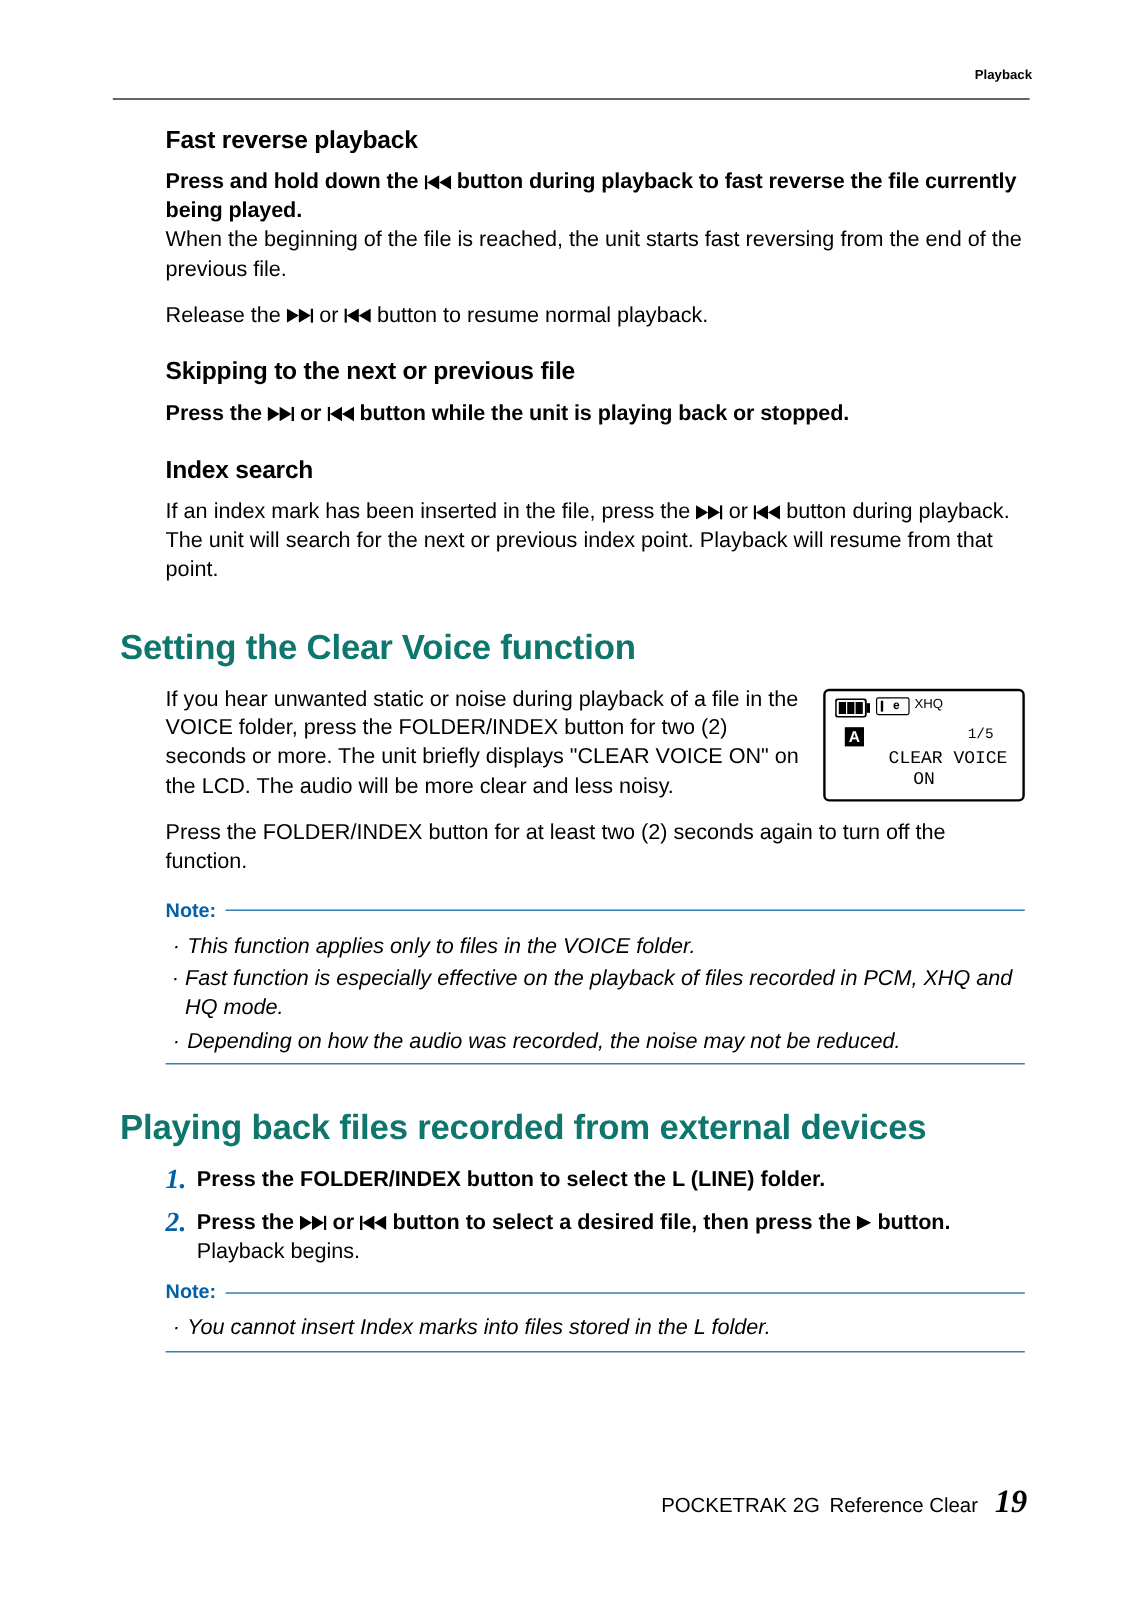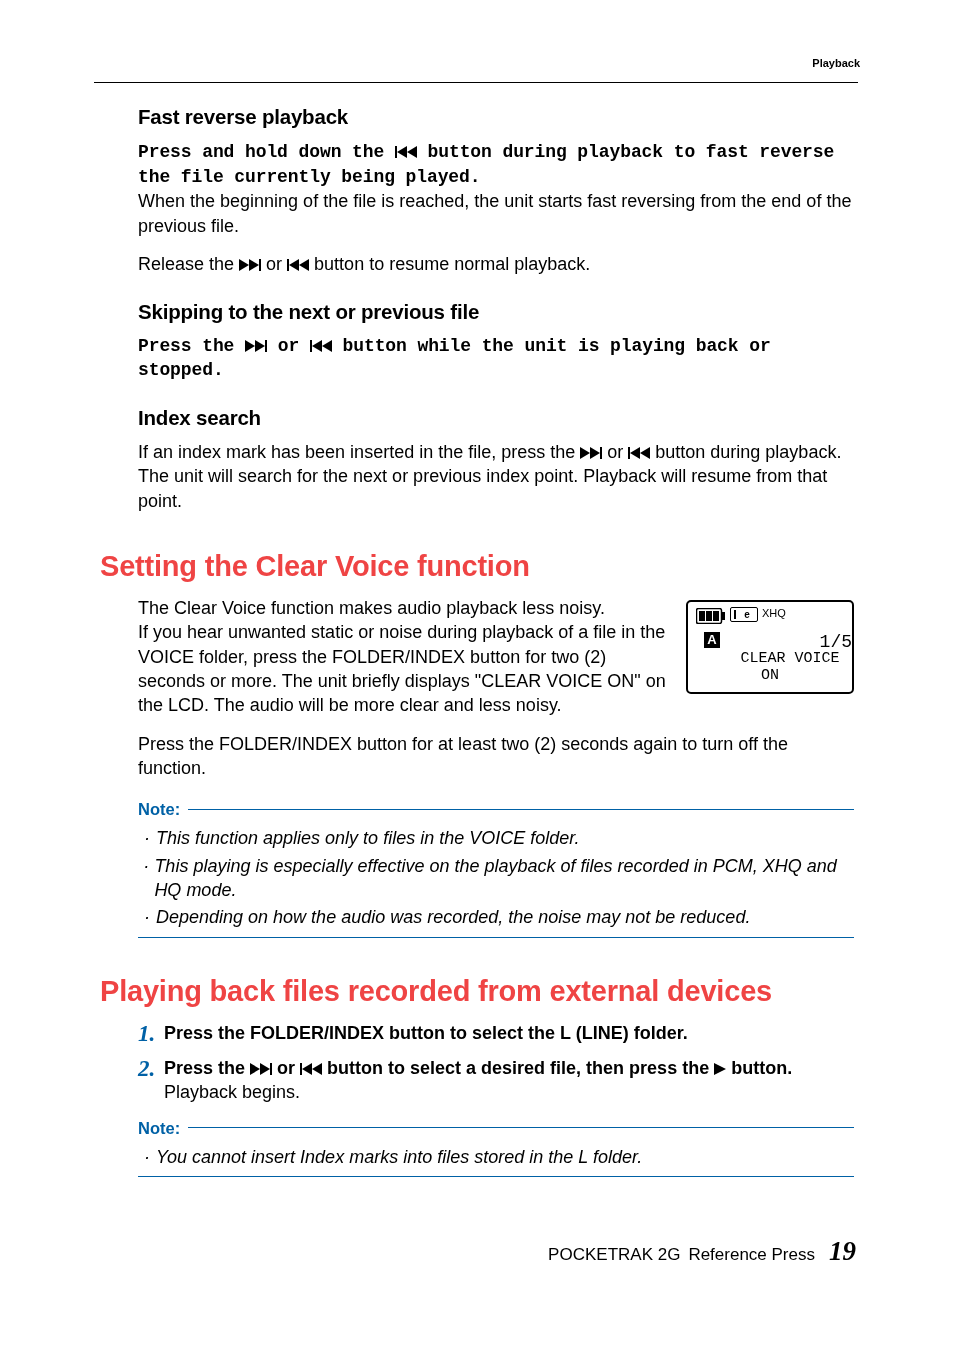--- a/index.html
+++ b/index.html
@@ -39,24 +39,24 @@
     margin-left: 38px;
     margin-bottom: 8px;
     font-stretch: condensed;
     letter-spacing: -0.2px;
   }
   .body-block {
     margin-left: 38px;
     margin-bottom: 15px;
   }
   .body-block p { margin-bottom: 0; }
-  .body-block .bold { font-weight: bold; font-stretch: condensed; letter-spacing: -0.1px; font-family: Liberation Mono, monospace; }
+  .body-block .bold { font-weight: bold; font-stretch: condensed; letter-spacing: -0.1px; }
   .body-block .gap { margin-top: 14px; }
   .h1-blue {
-    color: #ef4444;
+    color: #0f766e;
     font-weight: bold;
     font-size: 29px;
     margin-top: 34px;
     margin-bottom: 10px;
     font-stretch: condensed;
     letter-spacing: -0.2px;
   }
   .float-lcd {
     float: right;
     margin-left: 16px;
@@ -100,21 +100,21 @@
   .lcd-box-a {
     position: absolute;
     top: 30px; left: 16px;
     width: 16px; height: 16px;
     background: #000; color: #fff;
     font-weight: bold;
     font-size: 13px;
     display: flex; align-items: center; justify-content: center;
     font-family: "Helvetica Neue", Arial;
   }
-  .lcd-count { position: absolute; top: 28px; right: 0; font-size:18px;}
+  .lcd-count { position: absolute; top: 28px; right: 24px; font-size:12px;}
   .lcd-label { position: absolute; top: 47px; width:100%; text-align:center; font-size:15px;padding-left:40px;}
   .lcd-on { position: absolute; top: 64px; width:100%; text-align:center; font-size:15px;}
   .clearfix:after { content:""; display:table; clear:both; }
 
   .note-label {
     color: #0061a6;
     font-weight: bold;
     font-size: 16.5px;
     margin-left: 38px;
     display:inline-block;
@@ -232,37 +232,36 @@
             </svg>
         </div>
         <div class="lcd-sd">e</div>
         <div class="lcd-mode">XHQ</div>
         <div class="lcd-box-a">A</div>
         <div class="lcd-count">1/5</div>
         <div class="lcd-label">CLEAR VOICE</div>
         <div class="lcd-on">ON</div>
       </div>
     </div>
-    <p>The Clear Voice function makes audio playback less noisy.</p>
     <p>If you hear unwanted static or noise during playback of a file in the VOICE folder, press the FOLDER/INDEX button for two (2) seconds or more. The unit briefly displays "CLEAR VOICE ON" on the LCD. The audio will be more clear and less noisy.</p>
     <p class="gap">Press the FOLDER/INDEX button for at least two (2) seconds again to turn off the function.</p>
   </div>
 
   <div class="note-hr-wrap">
     <span class="note-label" style="margin-left:0">Note:</span>
     <div class="note-hr"></div>
   </div>
   <div class="note-bullets">
     <div class="row">
         <div class="dot">·</div>
         <div>This function applies only to files in the VOICE folder.</div>
       </div>
     <div class="row">
         <div class="dot">·</div>
-        <div>This playing is especially effective on the playback of files recorded in PCM, XHQ and HQ mode.</div>
+        <div>Fast function is especially effective on the playback of files recorded in PCM, XHQ and HQ mode.</div>
       </div>
     <div class="row">
         <div class="dot">·</div>
         <div>Depending on how the audio was recorded, the noise may not be reduced.</div>
       </div>
   </div>
   <div class="note-end-hr"></div>
 
   <div class="h1-blue">Playing back files recorded from external devices</div>
 
@@ -301,15 +300,15 @@
         <div class="dot">·</div>
         <div>You cannot insert Index marks into files stored in the L folder.</div>
       </div>
   </div>
   <div class="note-end-hr"></div>
 
 </div>
 
 <div class="footer">
   <span>POCKETRAK 2G</span>
-  <span style="margin-left:-6px;">Reference Press</span>
+  <span style="margin-left:-6px;">Reference Clear</span>
   <span class="pn">19</span>
 </div>
 
 </body></html>

